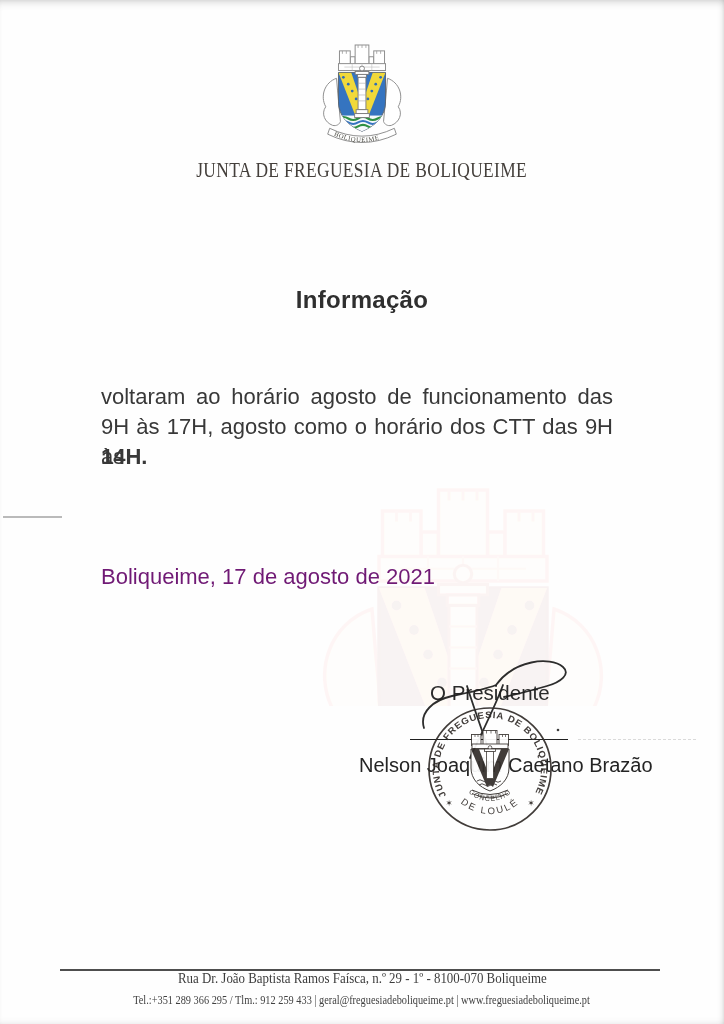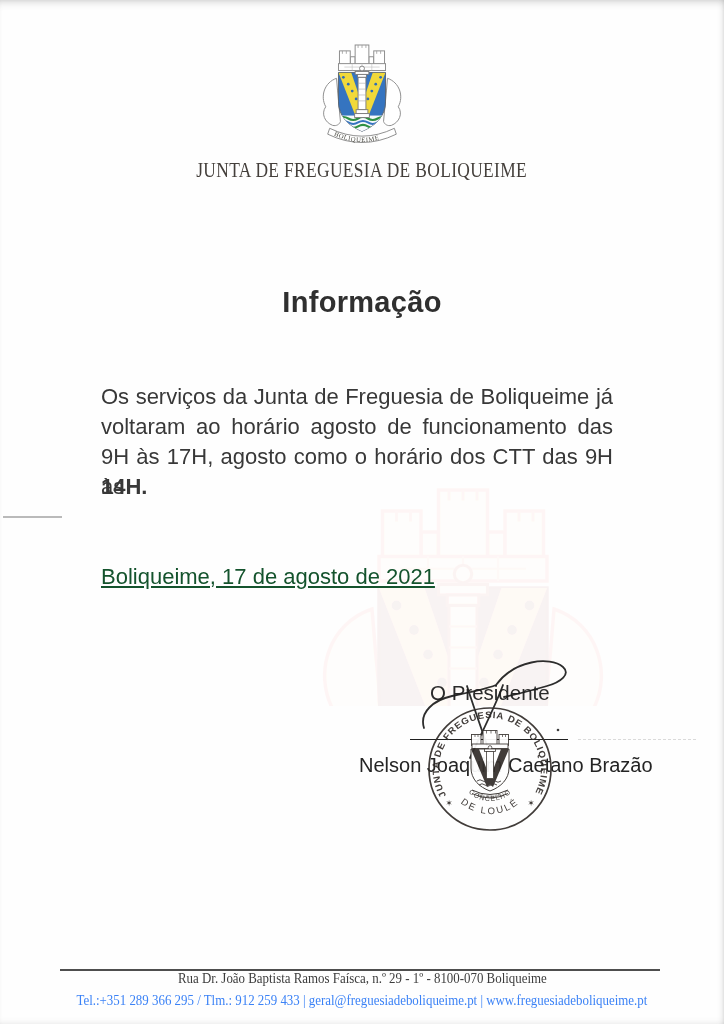--- a/index.html
+++ b/index.html
@@ -12,44 +12,44 @@
                inset 0 -5px 8px -7px rgba(130,130,130,.30);
   }
   .abs{position:absolute;}
   .center-line{position:absolute;left:0;right:0;text-align:center;}
   .serif{font-family:"Liberation Serif",serif;}
   .squeeze{display:inline-block;transform:scaleX(.85);transform-origin:50% 50%;white-space:nowrap;}
   .squeeze-f{display:inline-block;transform:scaleX(.86);transform-origin:50% 50%;white-space:nowrap;}
 
   .org-name{top:159px;font-size:20.5px;color:#443f3b;letter-spacing:.4px;}
   .org-sub{top:184px;font-size:20px;color:#443f3b;}
-  .doc-title{top:286px;font-size:29px;font-weight:bold;color:#2f2f2f;letter-spacing:.3px;}
+  .doc-title{top:286px;font-size:24px;font-weight:bold;color:#2f2f2f;letter-spacing:.3px;}
 
   .body-block{left:101px;top:382px;width:512px;color:#383838;font-size:22px;line-height:30px;}
   .body-line{text-align:justify;text-align-last:justify;height:30px;white-space:nowrap0;}
   .body-line.last{text-align-last:left;font-weight:bold;}
-  .dateline{left:101px;top:564px;font-size:22px;color:#14532d;text-decoration:underline;}
+  .dateline{left:101px;top:564px;font-size:22px;color:#701a75;}
 
   .president{left:430px;top:681px;font-size:20.5px;color:#2b2b2b;}
   .sig-line{left:410px;top:739px;width:158px;height:0;border-top:1.7px solid #1f1f1f;}
   .sig-line-faint{left:578px;top:739px;width:118px;height:0;border-top:1px dashed #c7c7c7;opacity:.65;}
   .sig-name{left:359px;top:754px;font-size:20px;color:#242424;}
 
   .crest{left:313px;top:33px;width:98px;height:122px;}
   .sig-svg{left:400px;top:650px;width:200px;height:120px;}
   .stamp-svg{left:425px;top:704px;width:130px;height:130px;opacity:.93;}
 
   .bleed-wrap{left:288px;top:448px;width:350px;height:258px;overflow:hidden;pointer-events:none;}
   .bleed-wrap svg{width:350px;height:434px;transform:scaleX(-1);opacity:.07;
                   filter:sepia(.9) saturate(2.5) hue-rotate(-45deg);}
   .scan-dash{left:3px;top:516px;width:59px;height:0;border-top:2px solid #a9a9a9;opacity:.8;}
 
   .footer-rule{left:60px;top:969px;width:600px;height:0;border-top:2px solid #4e4e4e;}
   .footer-line1{top:970px;font-size:15px;color:#3c3c3c;line-height:17px;}
-  .footer-line2{top:992px;font-size:15px;color:#3b82f6;line-height:17px;}
+  .footer-line2{top:992px;font-size:12px;color:#404040;line-height:17px;}
 </style>
 </head>
 <body>
 
 <div class="page">
 
   <div class="abs bleed-wrap">
     <svg viewBox="0 0 100 124">
         <use href="#crest-art"></use>
       </svg>
@@ -120,21 +120,20 @@
     </g>
   </svg>
 
   <div class="center-line serif org-name">
     <span class="squeeze">JUNTA DE FREGUESIA DE BOLIQUEIME</span>
   </div>
 
   <div class="center-line doc-title">Informação</div>
 
   <div class="abs body-block">
-    <div class="body-line">Os serviços da Junta de Freguesia de Boliqueime já</div>
     <div class="body-line">voltaram ao horário agosto de funcionamento das</div>
     <div class="body-line">9H às 17H, agosto como o horário dos CTT das 9H às</div>
     <div class="body-line last">14H.</div>
   </div>
 
   <div class="abs dateline">Boliqueime, 17 de agosto de 2021</div>
 
   <div class="abs scan-dash"></div>
 
   <div class="abs president">O Presidente</div>

